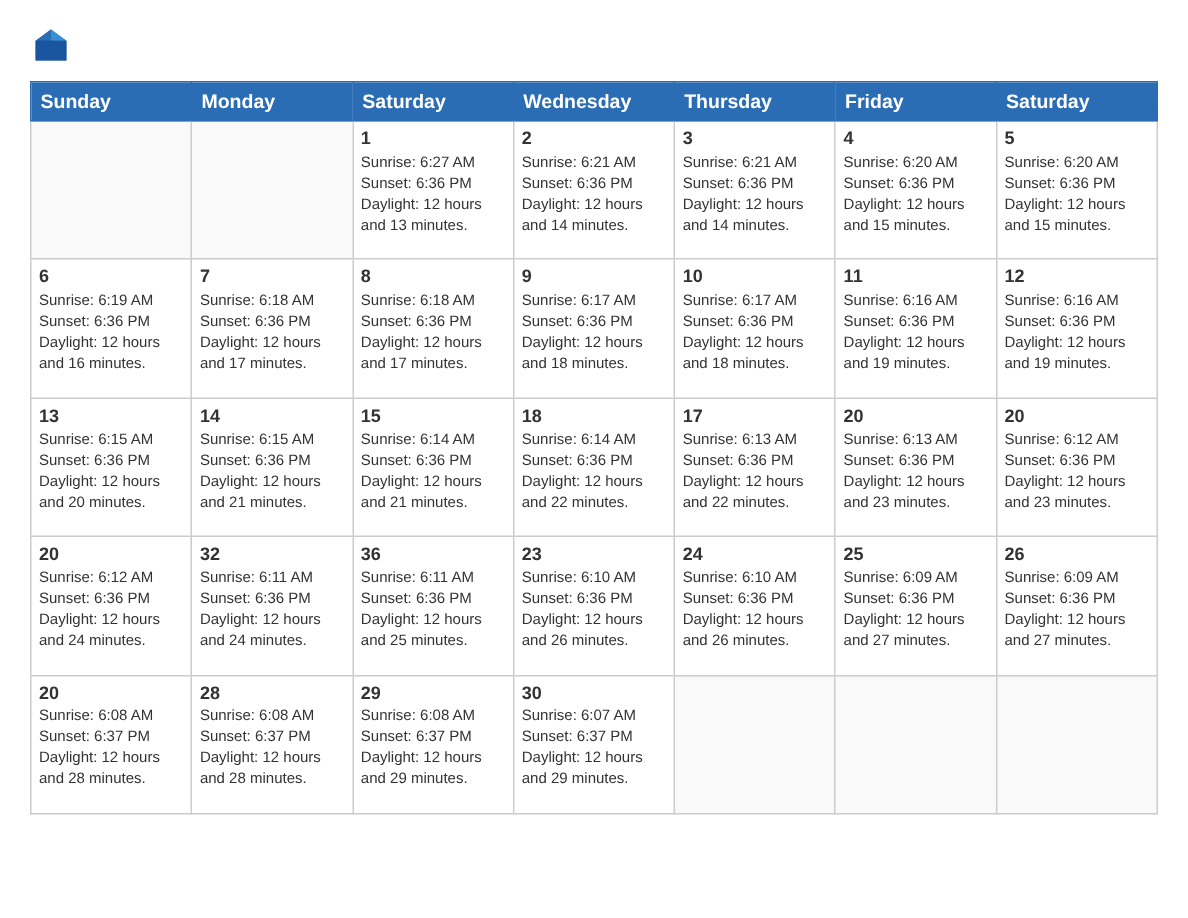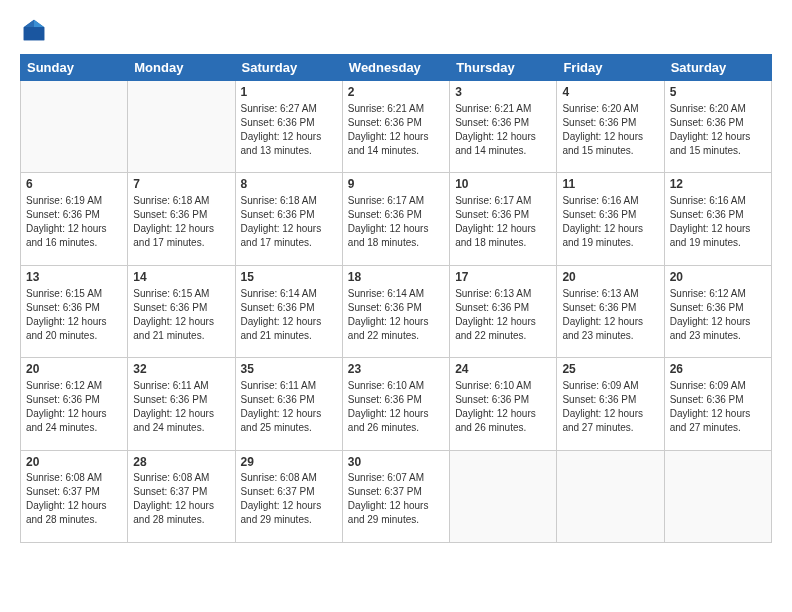--- a/index.html
+++ b/index.html
@@ -300,21 +300,21 @@
           </td>
           <td>
             <span class="day-num">32</span>
             <div class="day-info">
               <div>Sunrise: 6:11 AM</div>
               <div>Sunset: 6:36 PM</div>
               <div>Daylight: 12 hours and 24 minutes.</div>
             </div>
           </td>
           <td>
-            <span class="day-num">35</span>
+            <span class="day-num">36</span>
             <div class="day-info">
               <div>Sunrise: 6:11 AM</div>
               <div>Sunset: 6:36 PM</div>
               <div>Daylight: 12 hours and 25 minutes.</div>
             </div>
           </td>
           <td>
             <span class="day-num">23</span>
             <div class="day-info">
               <div>Sunrise: 6:10 AM</div>

